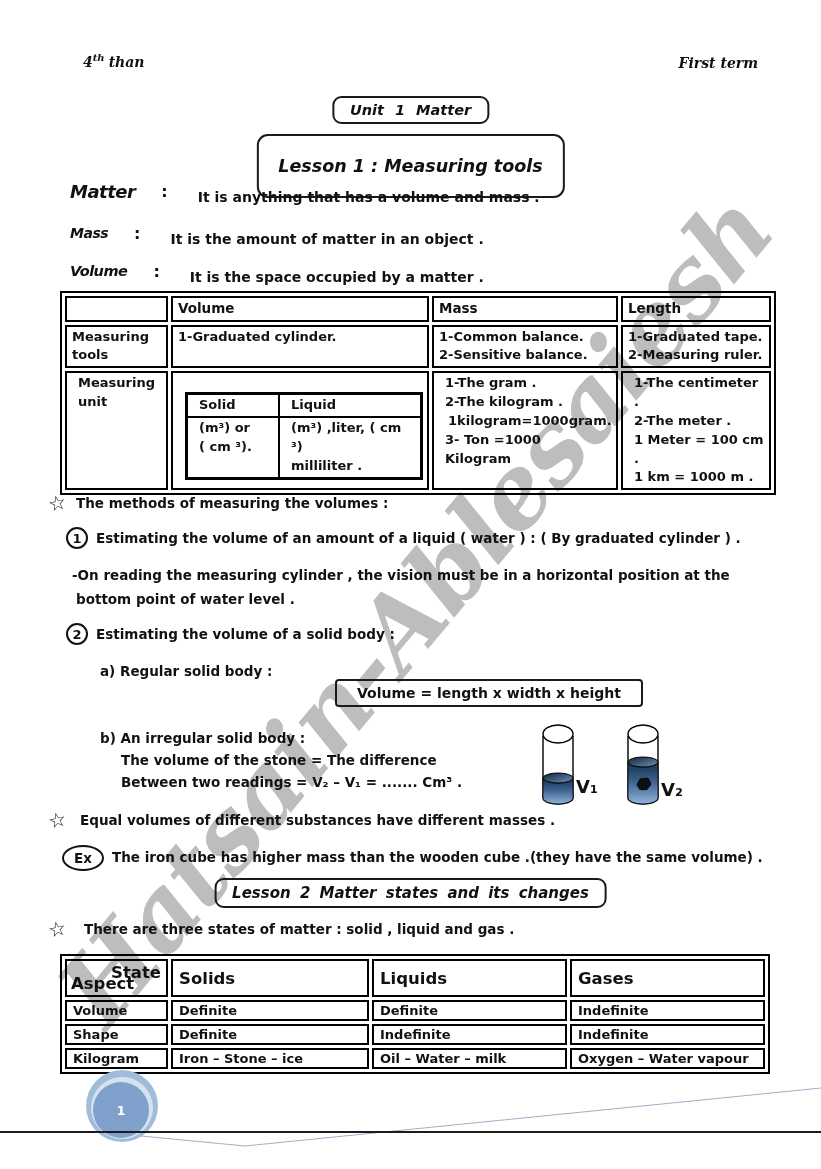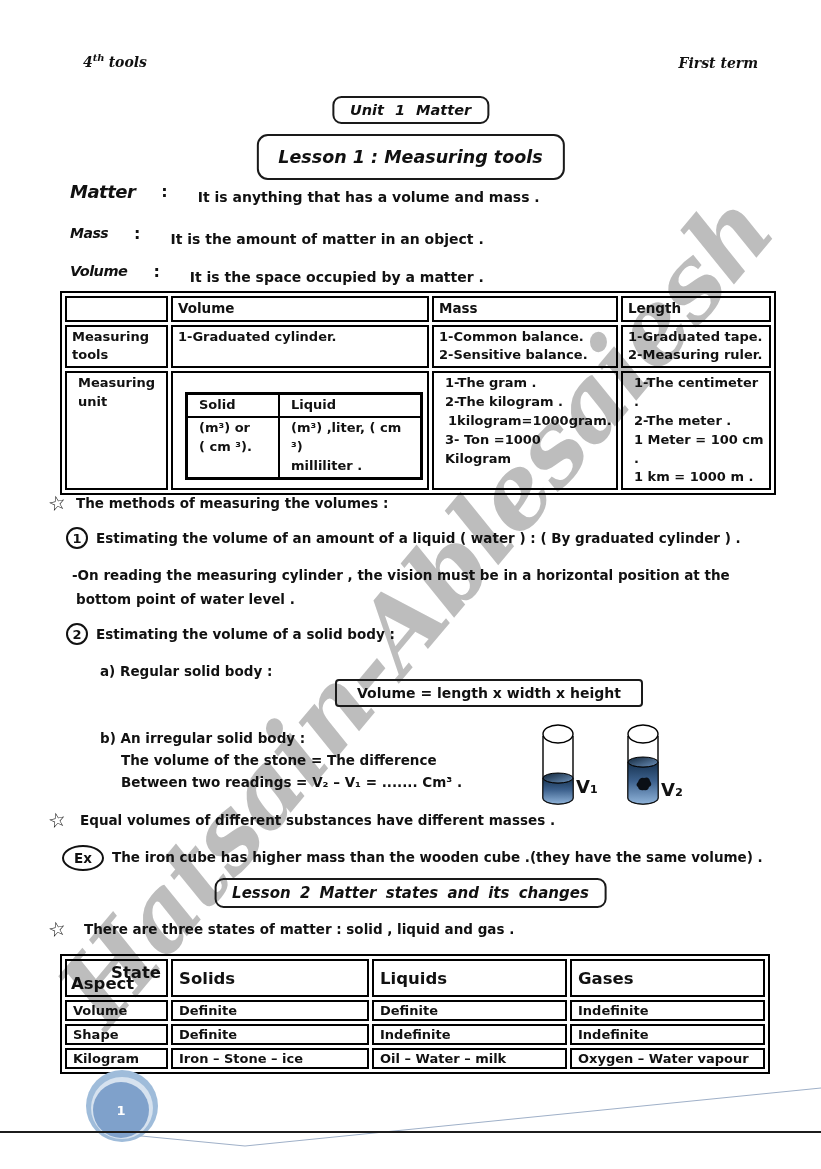--- a/index.html
+++ b/index.html
@@ -26,21 +26,21 @@
   .hdr-left { left:83px; }
   .hdr-left sup { font-size:10px; margin-right:4px; }
   .hdr-right { right:63px; top:55px; }
   
   .titlebox {
     position:absolute; left:50%; transform:translateX(-50%);
     border:2px solid #1a1a1a; border-radius:9px; background:transparent;
     font-style:italic; font-weight:bold; text-align:center; white-space:nowrap;
   }
   .unit-box { top:96px; font-size:14.5px; padding:4px 16px; word-spacing:6px; }
-  .lesson1-box { top:134px; font-size:17.5px; padding:11px 20px; border-radius:11px; }
+  .lesson1-box { top:134px; font-size:17.5px; padding:20px 20px; border-radius:11px; }
   .lesson2-box { top:878px; font-size:15px; padding:4px 16px; word-spacing:4px; }
   
   .def { position:absolute; left:70px; display:flex; align-items:center; white-space:nowrap;gap:24px; }
   .def .term { font-style:italic; font-weight:bold; font-family:"DejaVu Sans","Liberation Sans",sans-serif; letter-spacing:-0.5px; }
   .def .colon { margin:0 6px 0 2px; }
   .def .dtext { font-size:14px;margin-top:12px; }
   .def-matter { top:177px; } .def-matter .term { font-size:18px; }
   .def-mass   { top:219px; } .def-mass .term { font-size:14px; }
   .def-volume { top:257px; } .def-volume .term { font-size:14.5px; }
   
@@ -88,21 +88,21 @@
 </head>
 <body>
 
 <div class="page">
 
   <div class="watermark" style="color: rgb(125, 125, 125);">Hatsain-Ablesaiesh</div>
 
   <div class="content">
 
     <div class="hdr hdr-left">
-      <span>4</span><sup>th</sup><span>tools</span>
+      <span>4</span><sup>th</sup><span>than</span>
     </div>
     <div class="hdr hdr-right">First term</div>
 
     <div class="titlebox unit-box">Unit 1 Matter</div>
     <div class="titlebox lesson1-box">Lesson 1 : Measuring tools</div>
 
     <div class="def def-matter">
       <span class="term">Matter</span>
       <span class="colon">:</span>
       <span class="dtext">It is anything that has a volume and mass .</span>

